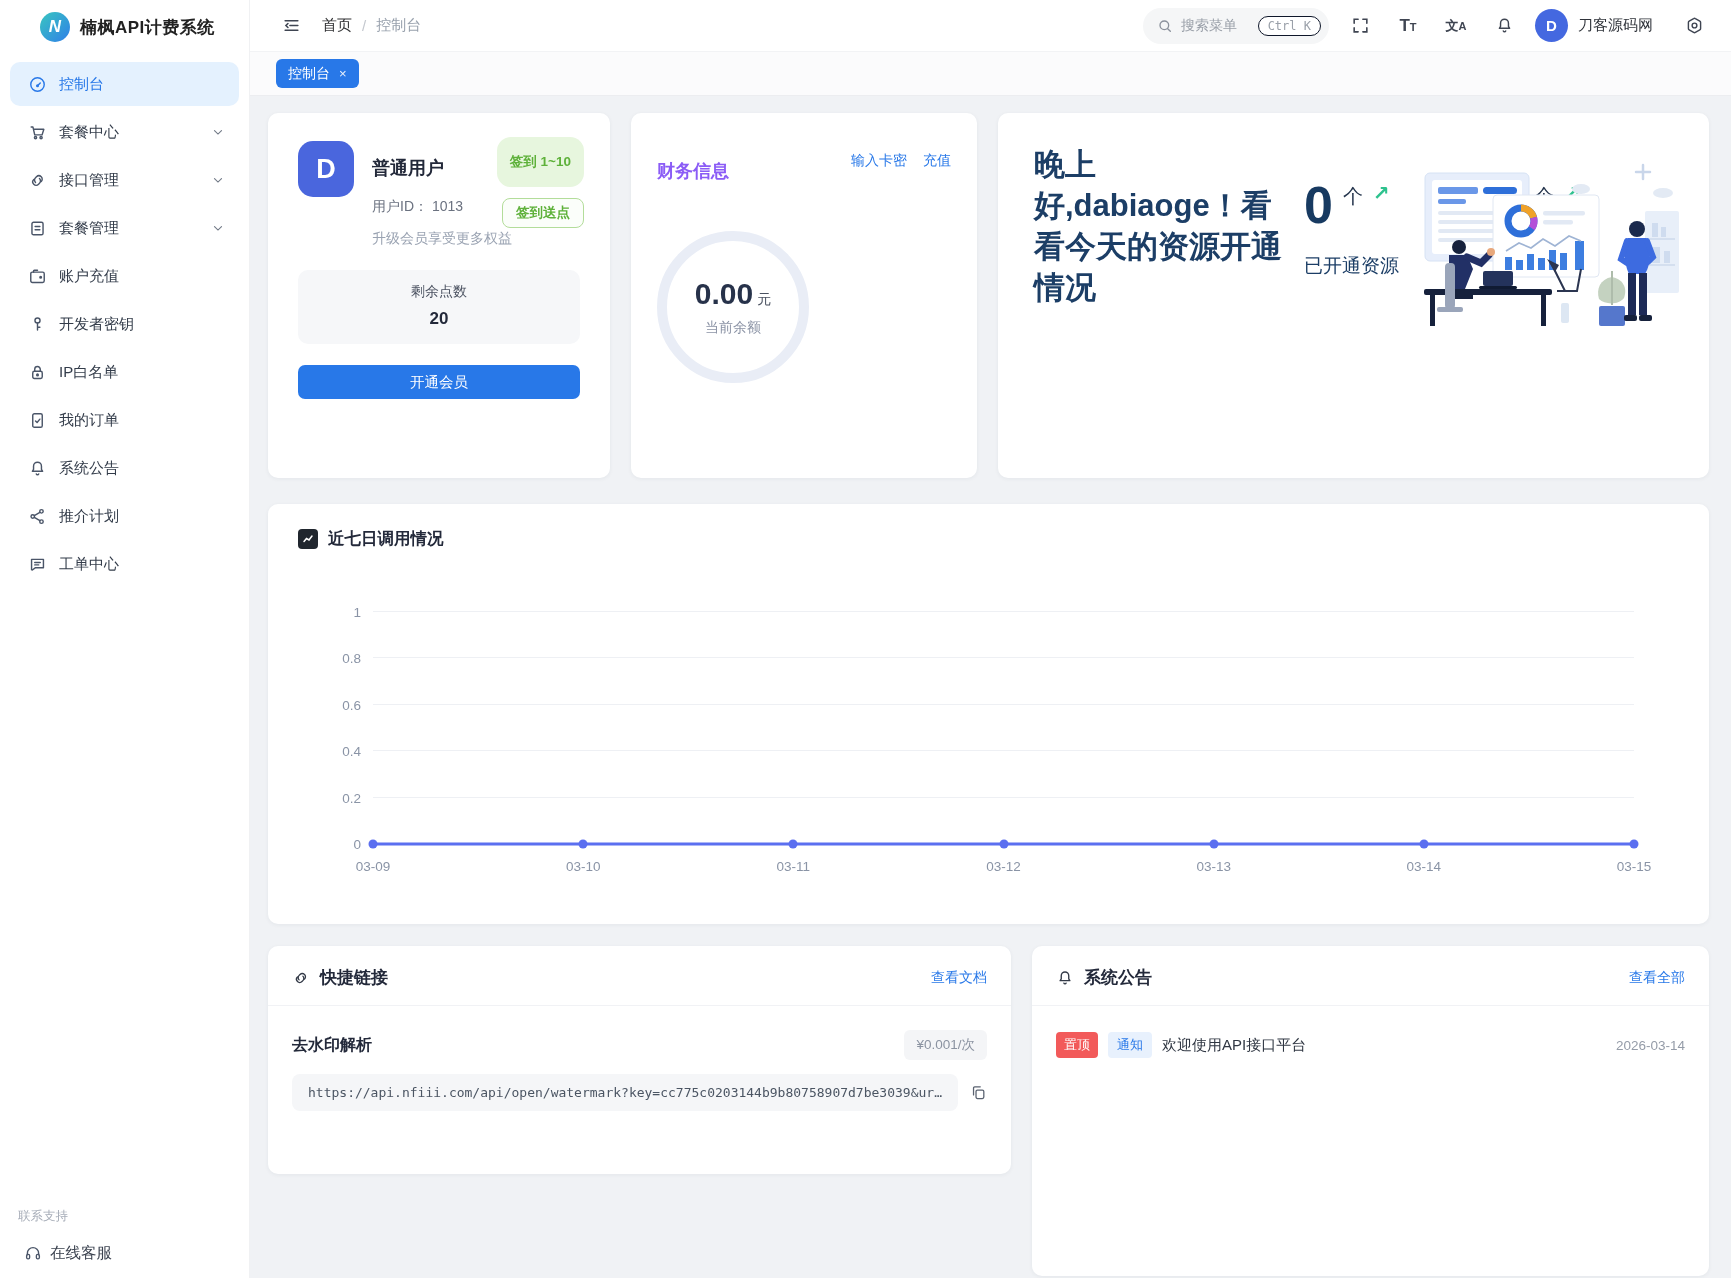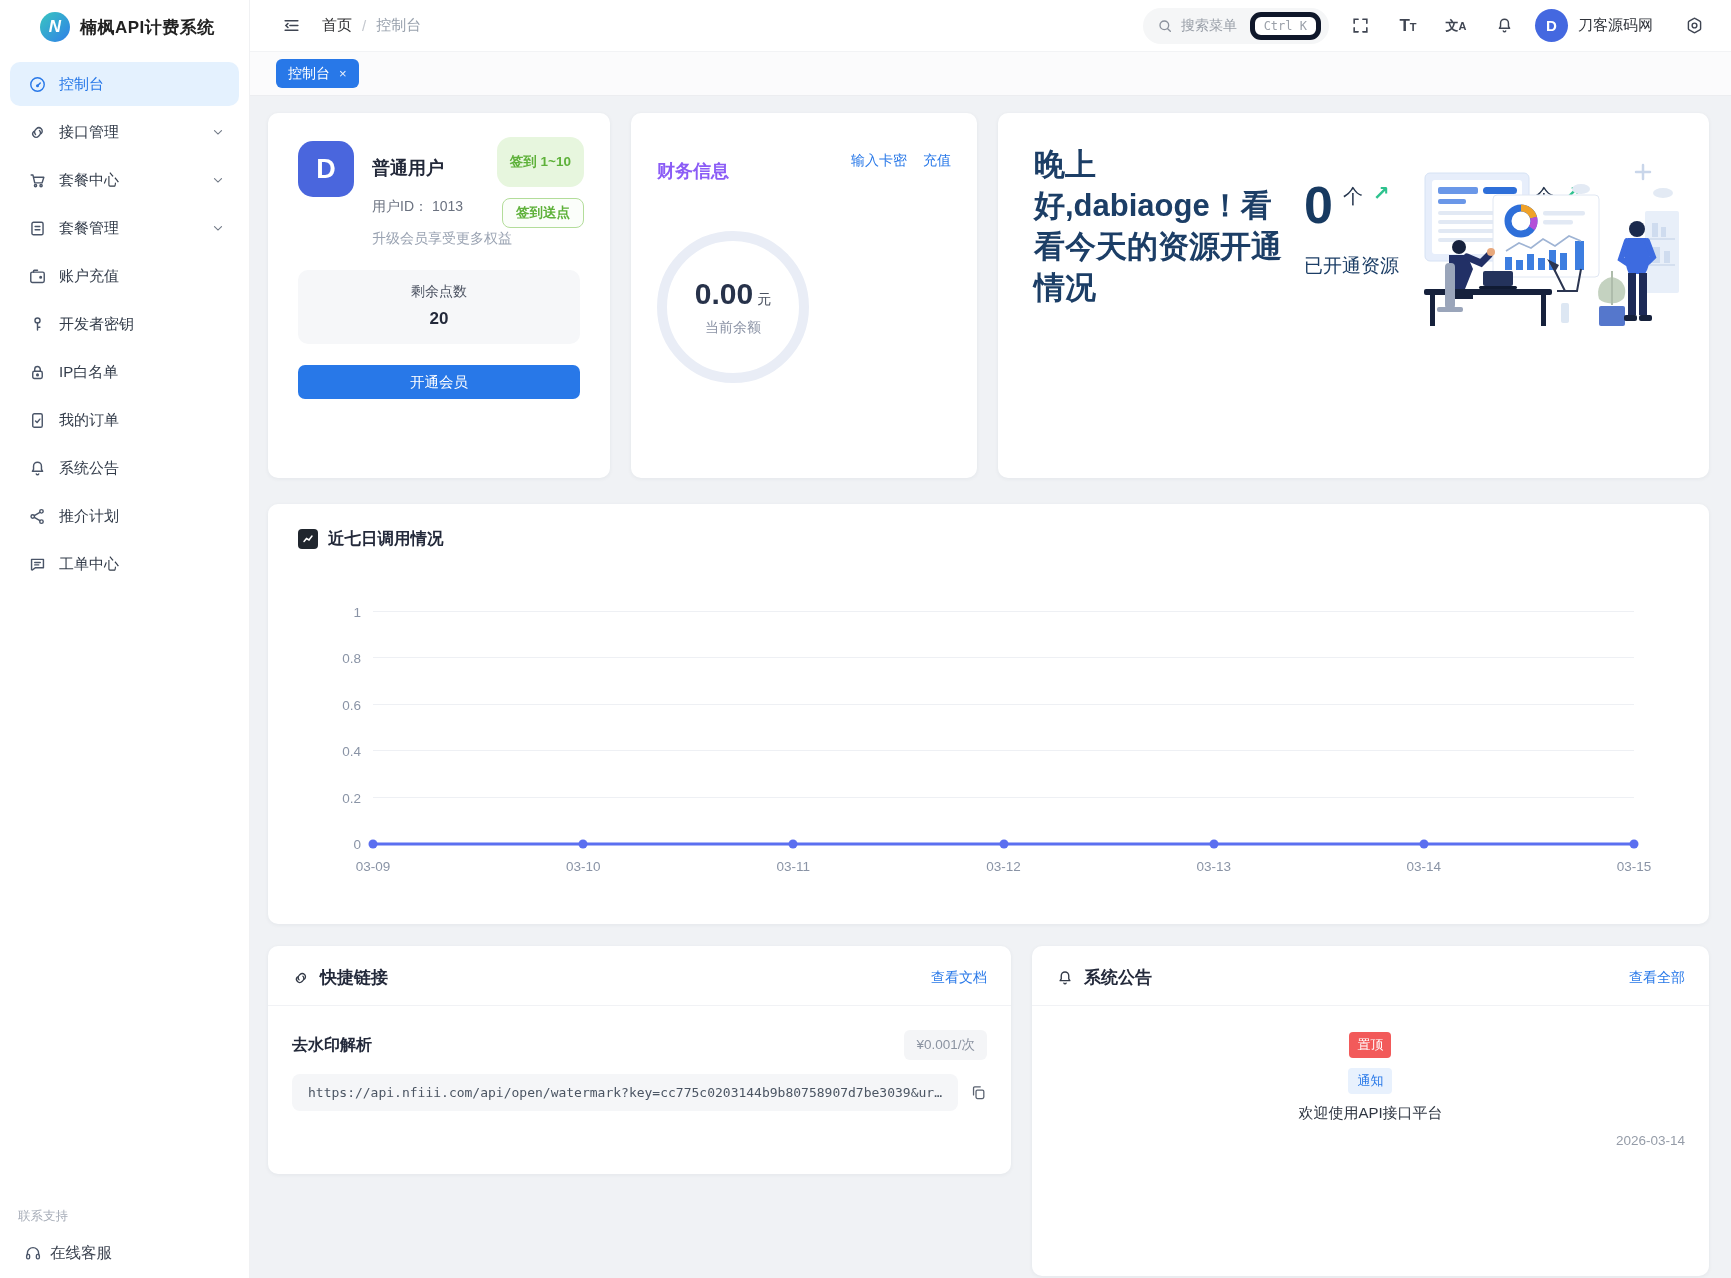--- a/index.html
+++ b/index.html
@@ -30,21 +30,21 @@
   .hicon { width:34px; height:34px; display:flex; align-items:center; justify-content:center; cursor:pointer; color:#3f4552; border-radius:6px; }
   .hicon svg { width:19px; height:19px; stroke:#3f4552; }
   .breadcrumb { display:flex; align-items:center; gap:10px; font-size:15px; }
   .crumb-home { color:#303133; cursor:pointer; }
   .crumb-sep { color:#c4c8cf; }
   .crumb-cur { color:#98a1ad; }
   .header-spacer { flex:1; }
   .search-pill { width:186px; height:36px; background:#f5f6f7; border-radius:18px; display:flex; align-items:center; gap:8px; padding:0 8px 0 14px; cursor:pointer; }
   .search-pill svg { width:16px; height:16px; stroke:#8b919c; }
   .search-ph { font-size:14px; color:#9aa0a9; flex:1; }
-  .kbd-chip { font-family:"DejaVu Sans Mono",monospace; font-size:12px; color:#9aa0a9; border:5px solid #0f172a; background:#fff; border-radius:11px; padding:2px 9px; }
+  .kbd-chip { font-family:"DejaVu Sans Mono",monospace; font-size:12px; color:#9aa0a9; border:1px solid #0f172a; background:#fff; border-radius:11px; padding:2px 9px; }
   .tt-icon { font-weight:bold; font-size:17px; color:#3f4552; }
   .tt-icon small { font-size:11px; font-weight:bold; }
   .lang-icon { font-size:13px; font-weight:bold; color:#3f4552; }
   .lang-icon .a { font-size:11px; }
   .user-chip { display:flex; align-items:center; gap:10px; cursor:pointer; }
   .user-avatar { width:33px; height:33px; border-radius:50%; background:#4468e0; color:#fff; font-weight:bold; font-size:15px; display:flex; align-items:center; justify-content:center; }
   .user-name { font-size:15px; color:#2f333a; }
   .gear-btn { margin-left:10px; }
 
   
@@ -122,21 +122,21 @@
   .ql-item { padding:24px 24px 0; }
   .ql-item-top { display:flex; align-items:center;justify-content:space-between; }
   .ql-name { font-size:16px; font-weight:bold; color:#23293a; }
   .ql-price { margin-left:auto; background:#f4f5f7; color:#8b93a1; font-size:13.5px; border-radius:6px; padding:6px 12px; }
   .ql-url-row { display:flex; align-items:center; gap:12px; margin-top:14px; }
   .ql-url { flex:1; background:#f5f6f8; border-radius:8px; padding:11px 16px; font-family:"DejaVu Sans Mono","Liberation Mono",monospace; font-size:13px; color:#4b5563; white-space:nowrap; overflow:hidden; }
   .copy-btn { cursor:pointer; }
   .copy-btn svg { width:17px; height:17px; stroke:#5a6270; }
 
   .ann-card { flex:1; height:330px; }
-  .ann-item { display:flex; align-items:center; gap:10px; padding:26px 24px 0; cursor:pointer;flex-direction:column; }
+  .ann-item { display:flex; align-items:center; gap:10px; padding:26px 24px 0; cursor:pointer; }
   .badge-pin { background:#f25a5a; color:#fff; font-size:13px; border-radius:4px; padding:4px 8px; }
   .badge-tag { background:#e8f1fd; color:#2878e8; font-size:13px; border-radius:4px; padding:4px 9px; }
   .ann-title { font-size:15px; color:#2f3642; }
   .ann-date { margin-left:auto; font-size:13.5px; color:#959ca8; }
 </style>
 </head>
 <body>
 
 <aside class="sidebar">
   <div class="logo-row">
@@ -146,38 +146,38 @@
   <nav class="nav">
     <div class="nav-item active">
       <svg viewBox="0 0 24 24" fill="none" stroke-width="1.8" stroke-linecap="round">
           <circle cx="12" cy="12" r="8.5"></circle>
           <path d="M12 13.5l3.5-3.5"></path>
           <circle cx="12" cy="13.5" r="1" fill="currentColor"></circle>
         </svg>
       <span>控制台</span>
     </div>
     <div class="nav-item">
-      <svg viewBox="0 0 24 24" fill="none" stroke-width="1.8" stroke-linecap="round">
-          <path d="M9.5 14.5a4.2 4.2 0 0 1 0-6l1.2-1.2a4.2 4.2 0 0 1 6 6"></path>
-          <path d="M14.5 9.5a4.2 4.2 0 0 1 0 6l-1.2 1.2a4.2 4.2 0 0 1-6-6"></path>
-        </svg>
-      <span>接口管理</span>
+      <svg viewBox="0 0 24 24" fill="none" stroke-width="1.8" stroke-linecap="round" stroke-linejoin="round">
+          <path d="M4 5h2.2L8.5 15h9.3L20 8H7"></path>
+          <circle cx="9.5" cy="18.5" r="1.4"></circle>
+          <circle cx="16.5" cy="18.5" r="1.4"></circle>
+        </svg>
+      <span>套餐中心</span>
       <span class="chev">
           <svg viewBox="0 0 24 24" fill="none" stroke-width="2" stroke-linecap="round">
             <path d="M6 9.5l6 6 6-6"></path>
           </svg>
         </span>
     </div>
     <div class="nav-item">
-      <svg viewBox="0 0 24 24" fill="none" stroke-width="1.8" stroke-linecap="round" stroke-linejoin="round">
-          <path d="M4 5h2.2L8.5 15h9.3L20 8H7"></path>
-          <circle cx="9.5" cy="18.5" r="1.4"></circle>
-          <circle cx="16.5" cy="18.5" r="1.4"></circle>
-        </svg>
-      <span>套餐中心</span>
+      <svg viewBox="0 0 24 24" fill="none" stroke-width="1.8" stroke-linecap="round">
+          <path d="M9.5 14.5a4.2 4.2 0 0 1 0-6l1.2-1.2a4.2 4.2 0 0 1 6 6"></path>
+          <path d="M14.5 9.5a4.2 4.2 0 0 1 0 6l-1.2 1.2a4.2 4.2 0 0 1-6-6"></path>
+        </svg>
+      <span>接口管理</span>
       <span class="chev">
           <svg viewBox="0 0 24 24" fill="none" stroke-width="2" stroke-linecap="round">
             <path d="M6 9.5l6 6 6-6"></path>
           </svg>
         </span>
     </div>
     <div class="nav-item">
       <svg viewBox="0 0 24 24" fill="none" stroke-width="1.8" stroke-linecap="round">
           <rect x="5" y="4" width="14" height="16" rx="2"></rect>
           <path d="M9 9.5h6M9 13.5h6"></path>

